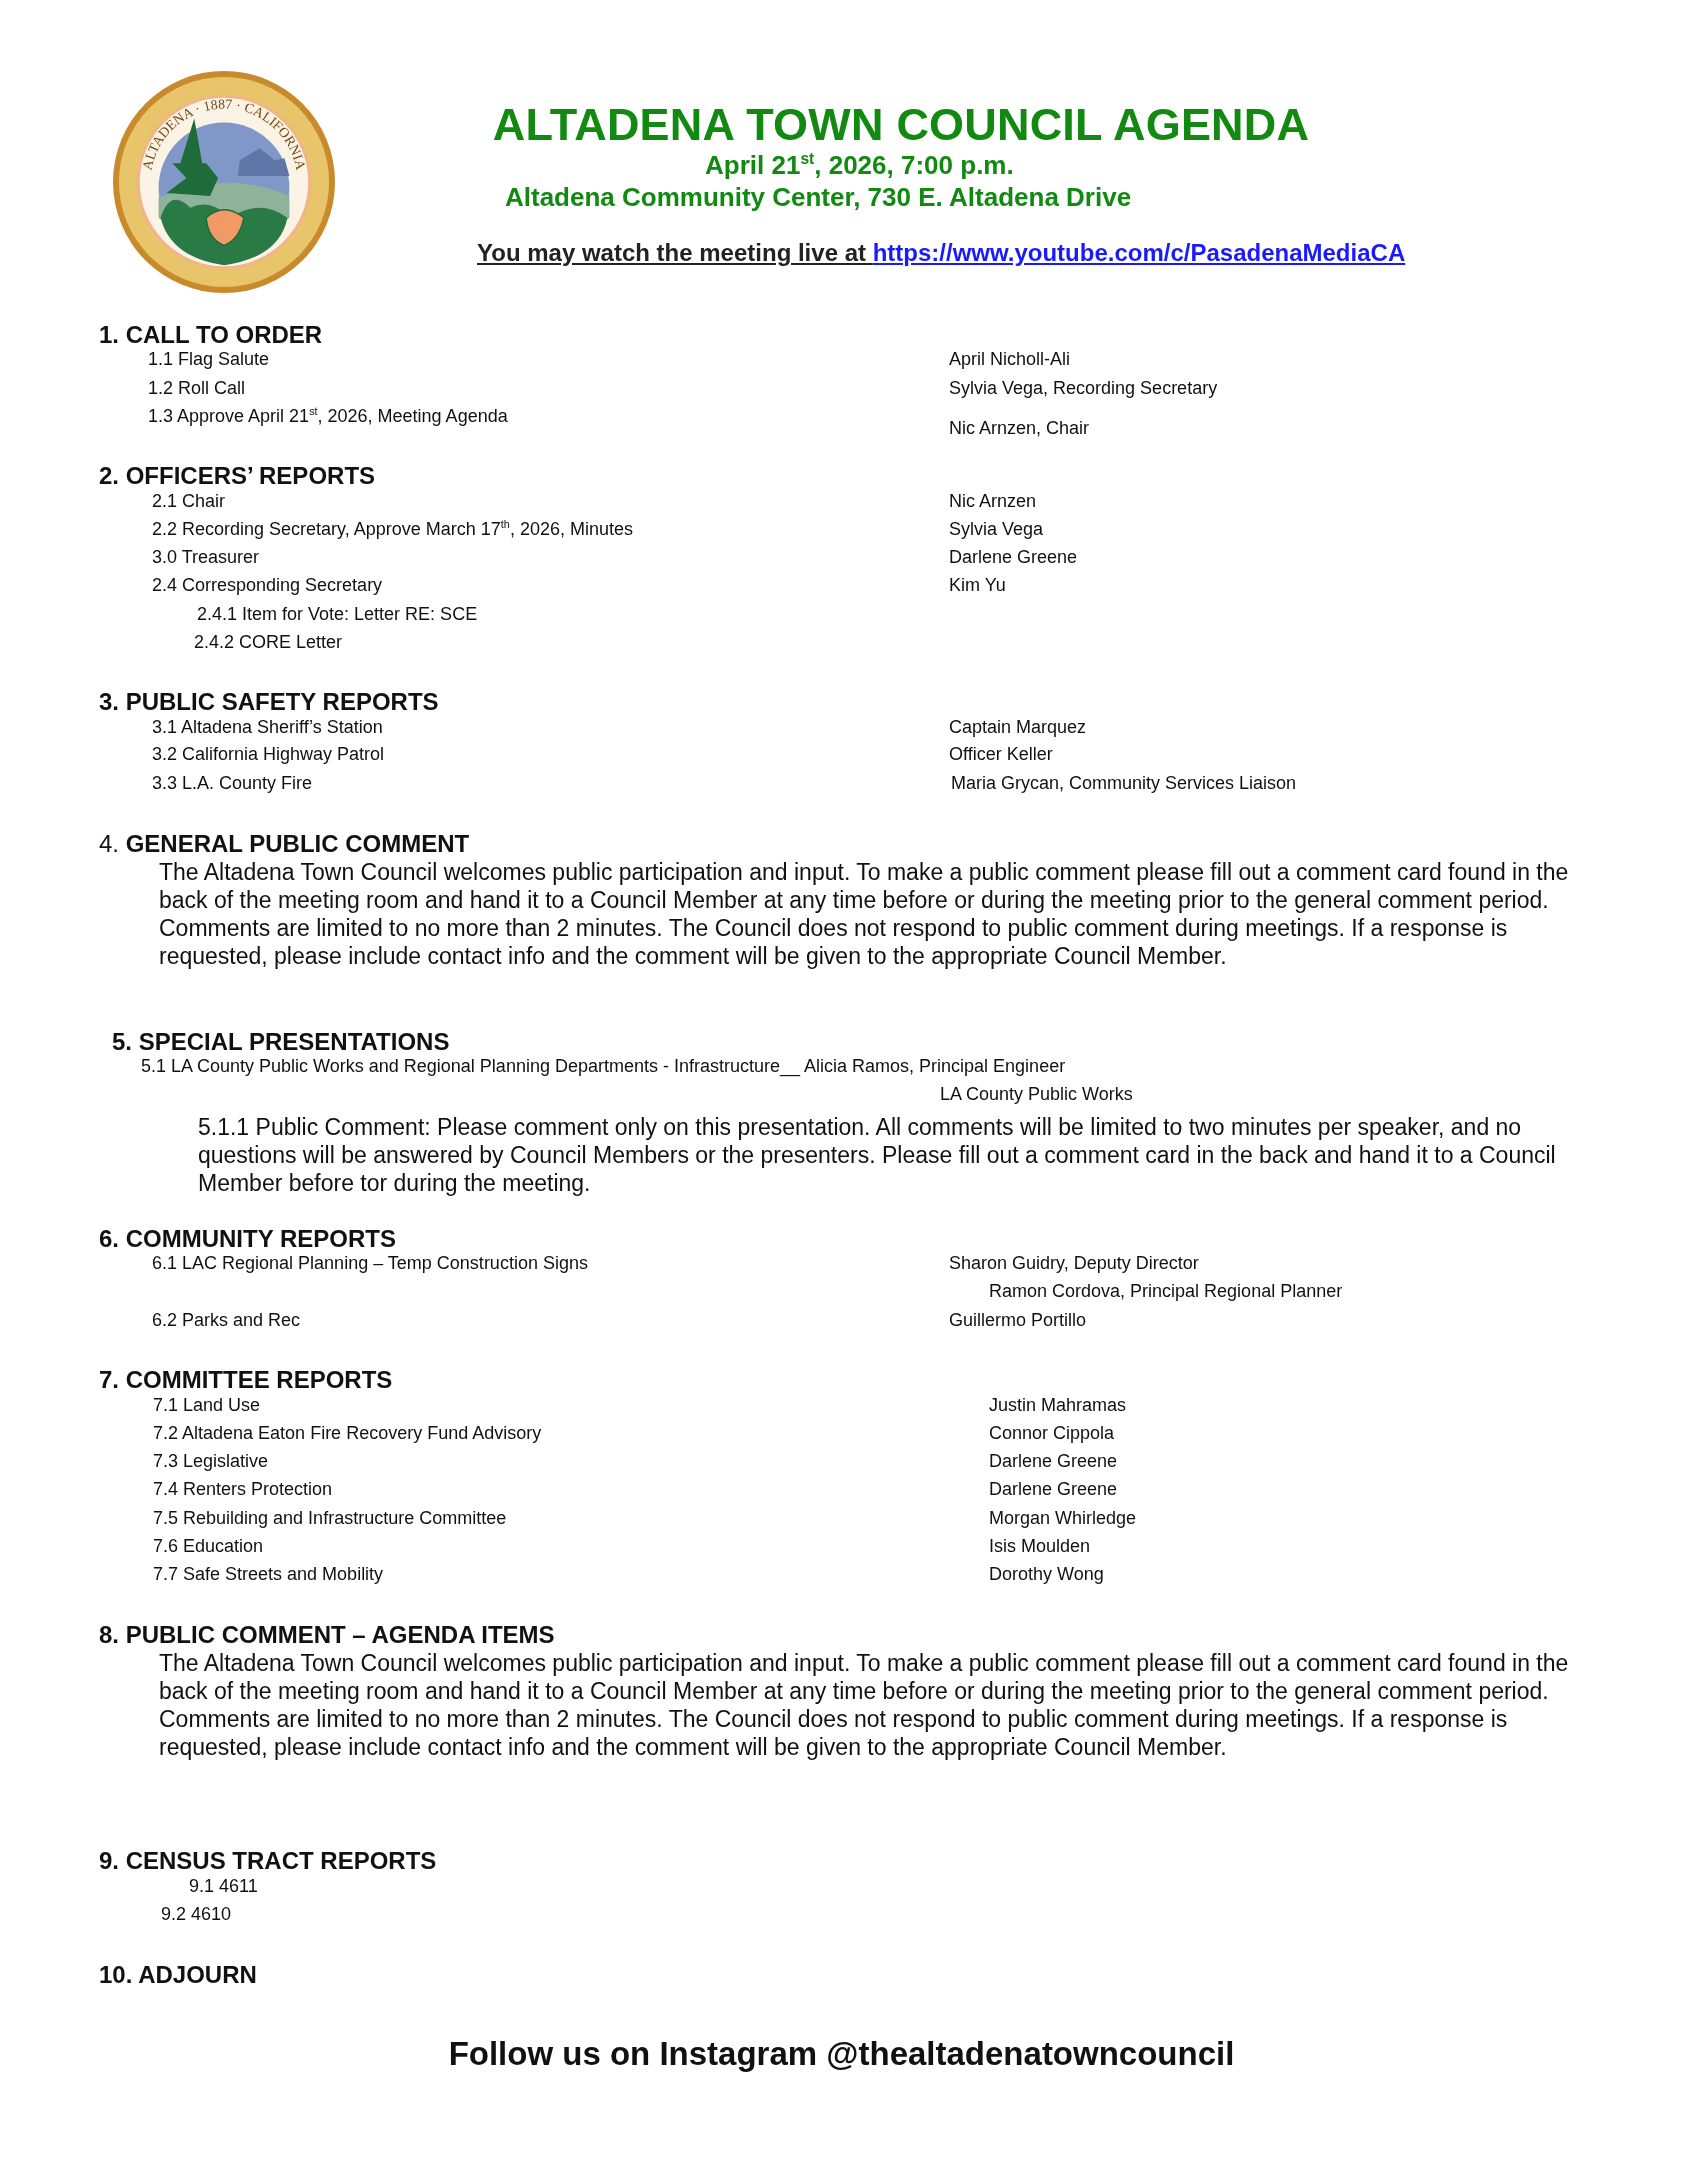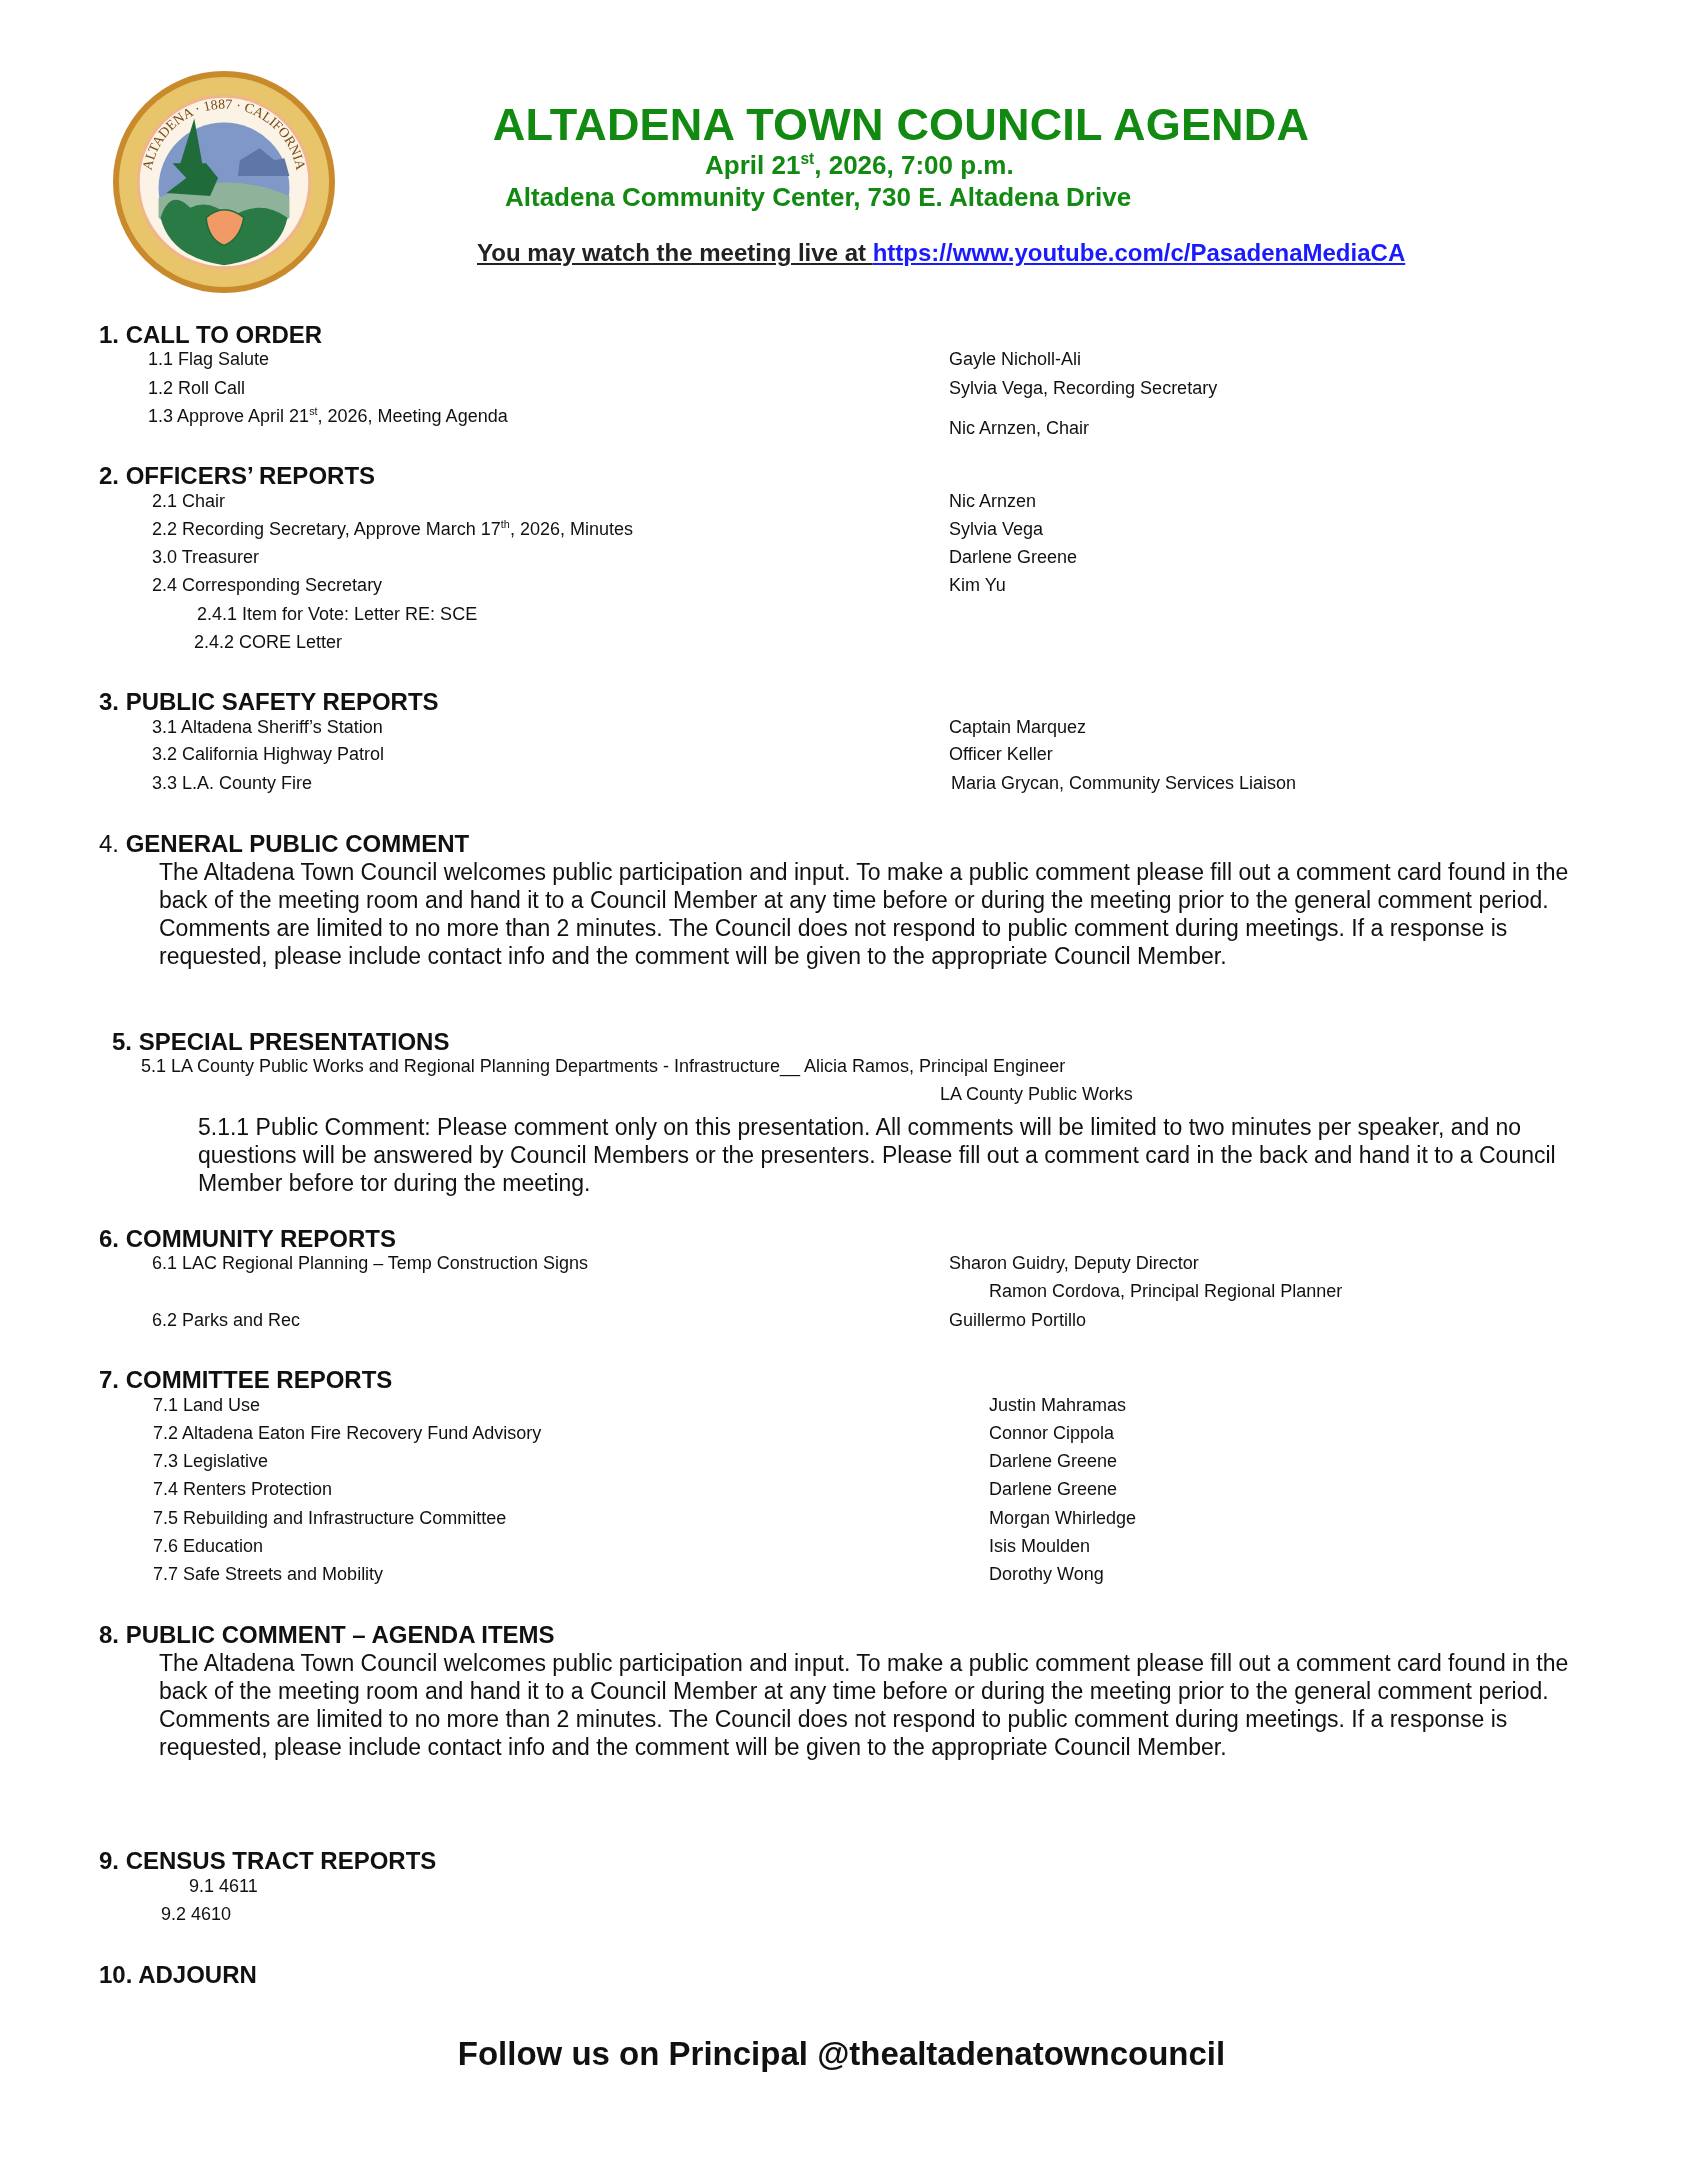--- a/index.html
+++ b/index.html
@@ -47,21 +47,21 @@
   </text>
 </svg>
 
 <div class="abs title">ALTADENA TOWN COUNCIL AGENDA</div>
 <div class="abs subtitle sub-date"><span>April 21</span><sup>st</sup><span>, 2026, 7:00 p.m.</span></div>
 <div class="abs subtitle sub-loc">Altadena Community Center, 730 E. Altadena Drive</div>
 <div class="abs watch"><span class="label">You may watch the meeting live at </span><span class="link">https://www.youtube.com/c/PasadenaMediaCA</span></div>
 
 <div class="abs h" style="left:99px; top:321px;">1. CALL TO ORDER</div>
 <div class="abs t" style="left:148px; top:349px;">1.1 Flag Salute</div>
-<div class="abs t" style="left:949px; top:349px;">Gayle Nicholl-Ali</div>
+<div class="abs t" style="left:949px; top:349px;">April Nicholl-Ali</div>
 <div class="abs t" style="left:148px; top:378px;">1.2 Roll Call</div>
 <div class="abs t" style="left:949px; top:378px;">Sylvia Vega, Recording Secretary</div>
 <div class="abs t" style="left:148px; top:406px;"><span>1.3 Approve April 21</span><sup>st</sup><span>, 2026, Meeting Agenda</span></div>
 <div class="abs t" style="left:949px; top:410px;margin-top:8px;">Nic Arnzen, Chair</div>
 
 <div class="abs h" style="left:99px; top:462px;">2. OFFICERS’ REPORTS</div>
 <div class="abs t" style="left:152px; top:491px;">2.1 Chair</div>
 <div class="abs t" style="left:949px; top:491px;">Nic Arnzen</div>
 <div class="abs t" style="left:152px; top:519px;"><span>2.2 Recording Secretary, Approve March 17</span><sup>th</sup><span>, 2026, Minutes</span></div>
 <div class="abs t" style="left:949px; top:519px;">Sylvia Vega</div>
@@ -113,14 +113,14 @@
 
 <div class="abs h" style="left:99px; top:1621px;">8. PUBLIC COMMENT – AGENDA ITEMS</div>
 <div class="abs para" style="left:159px; top:1649px; width:1426px;">The Altadena Town Council welcomes public participation and input. To make a public comment please fill out a comment card found in the back of the meeting room and hand it to a Council Member at any time before or during the meeting prior to the general comment period.  Comments are limited to no more than 2 minutes. The Council does not respond to public comment during meetings. If a response is requested, please include contact info and the comment will be given to the appropriate Council Member.</div>
 
 <div class="abs h" style="left:99px; top:1847px;">9. CENSUS TRACT REPORTS</div>
 <div class="abs t" style="left:161px; top:1876px;margin-left:28px;">9.1 4611</div>
 <div class="abs t" style="left:161px; top:1904px;">9.2 4610</div>
 
 <div class="abs h" style="left:99px; top:1961px;">10. ADJOURN</div>
 
-<div class="abs footer">Follow us on Principal @thealtadenatowncouncil</div>
+<div class="abs footer">Follow us on Instagram @thealtadenatowncouncil</div>
 
 
 </body></html>

